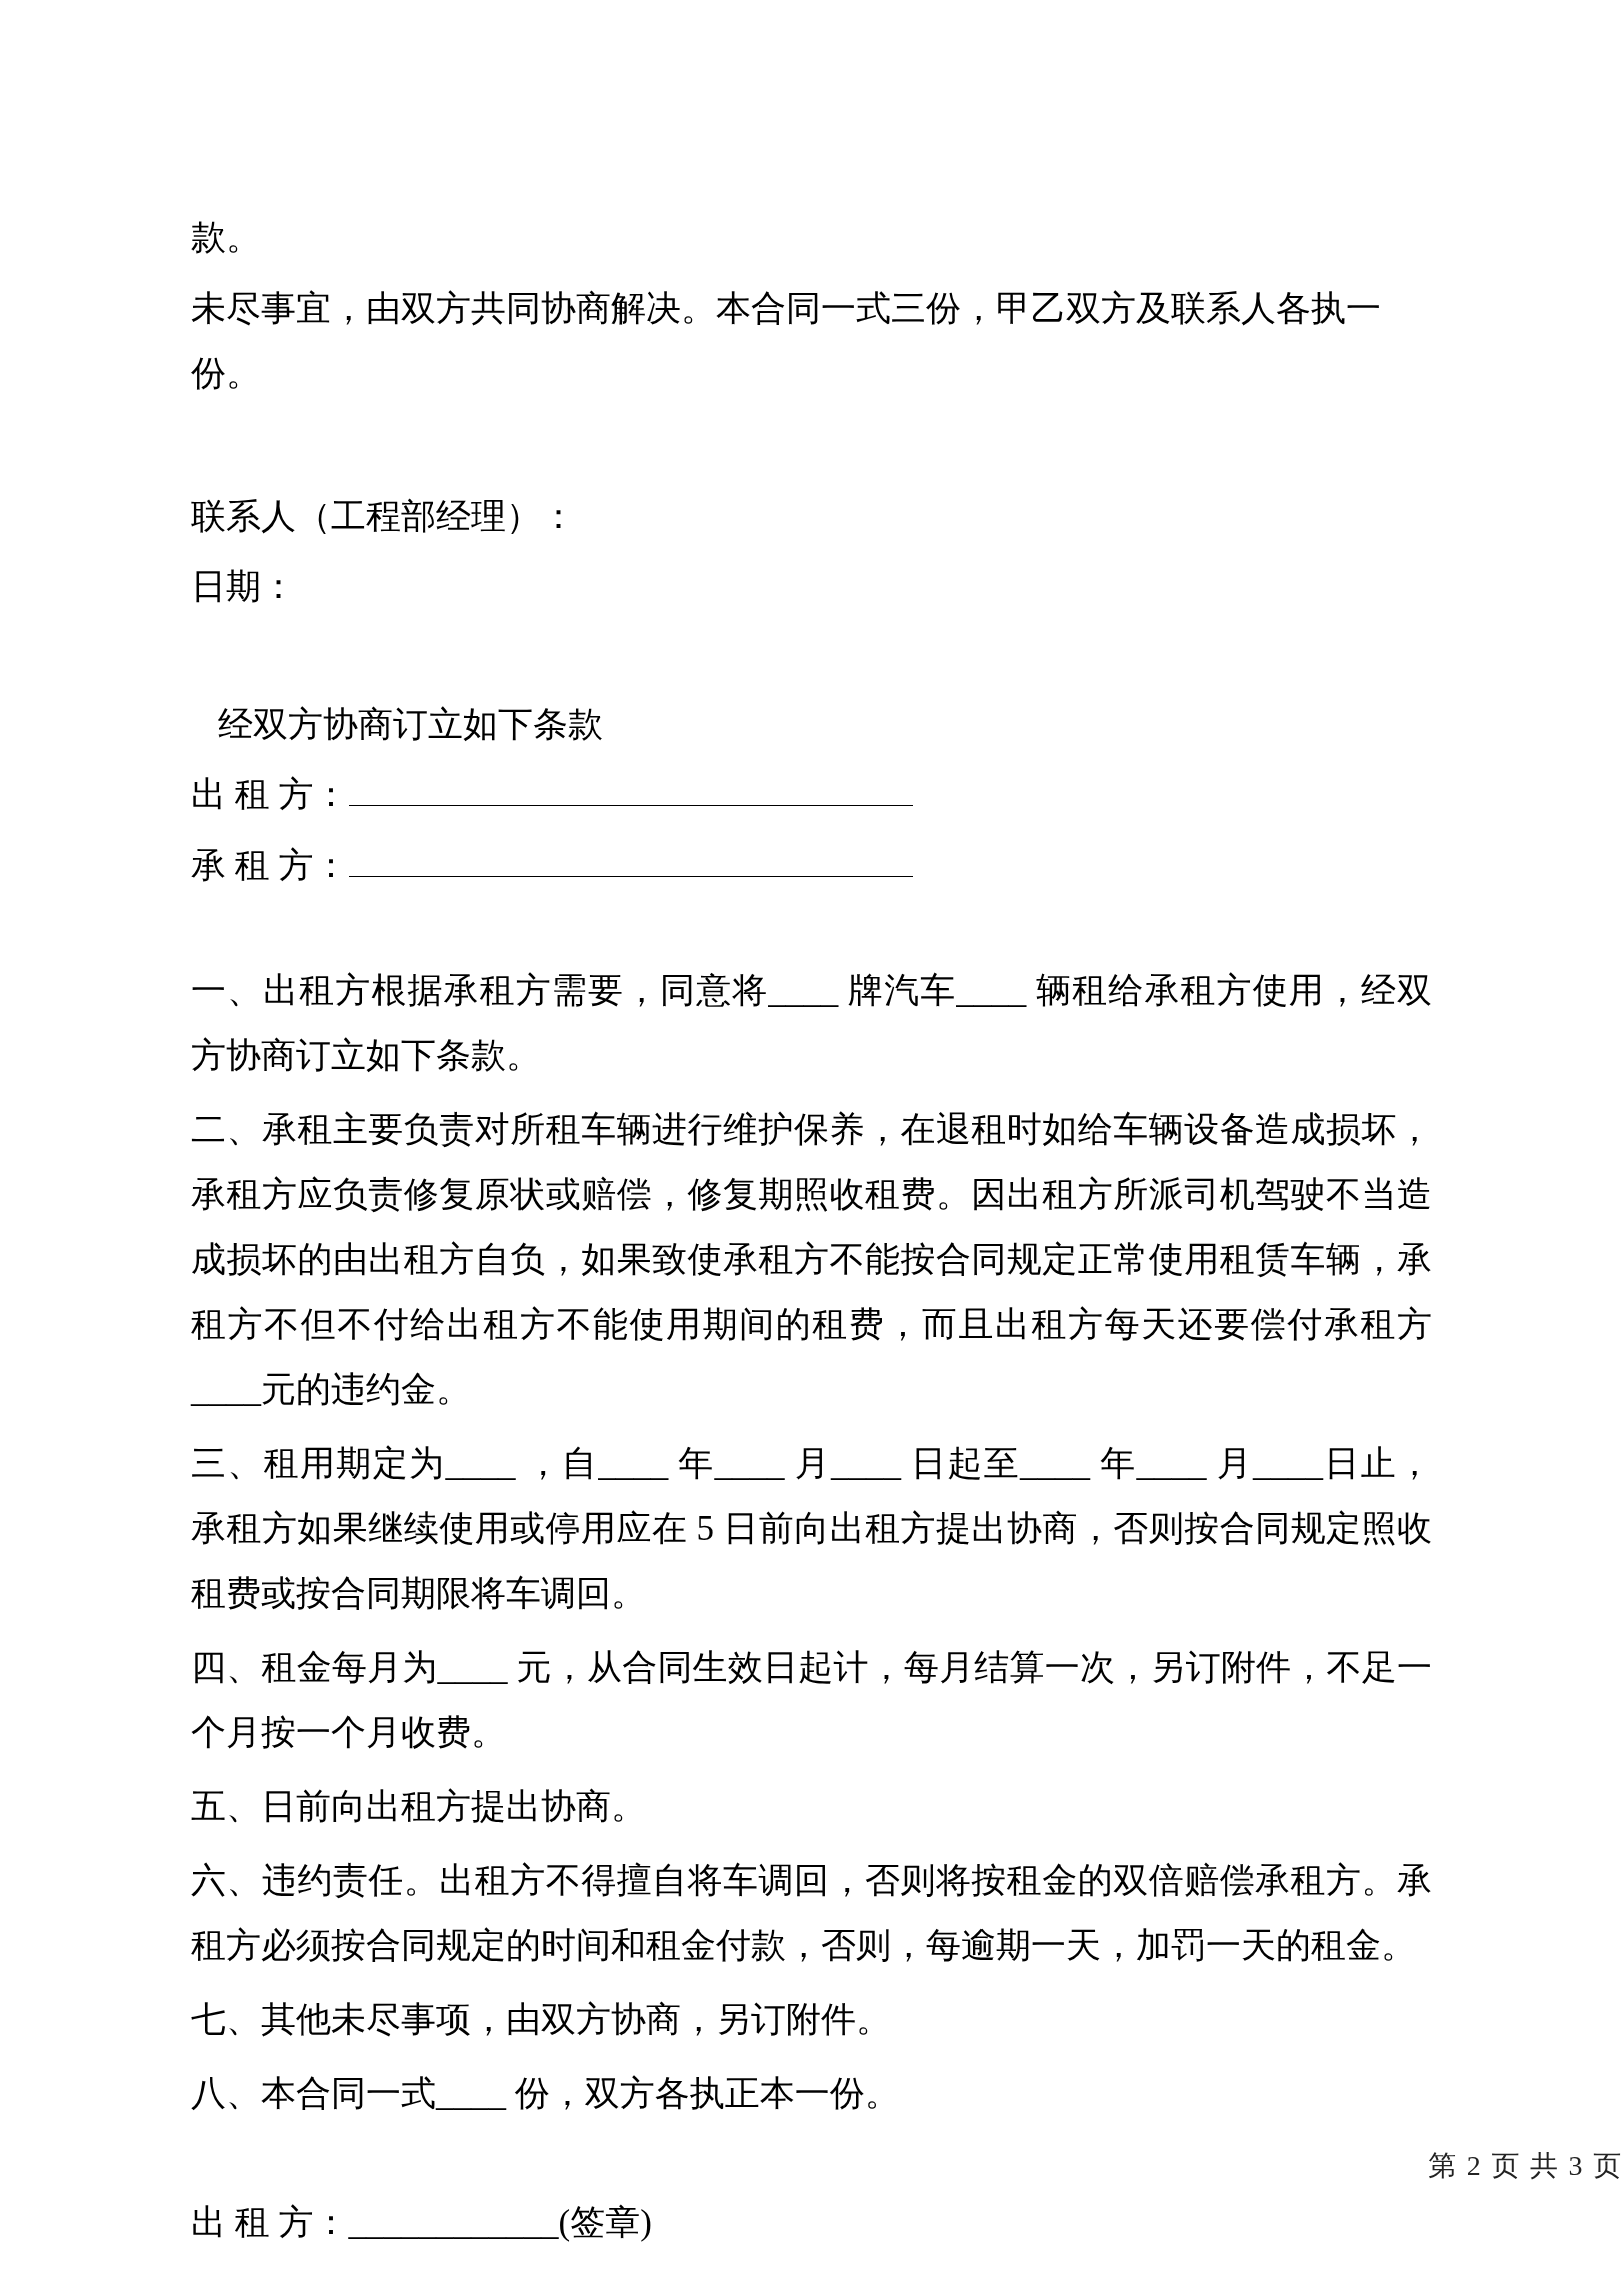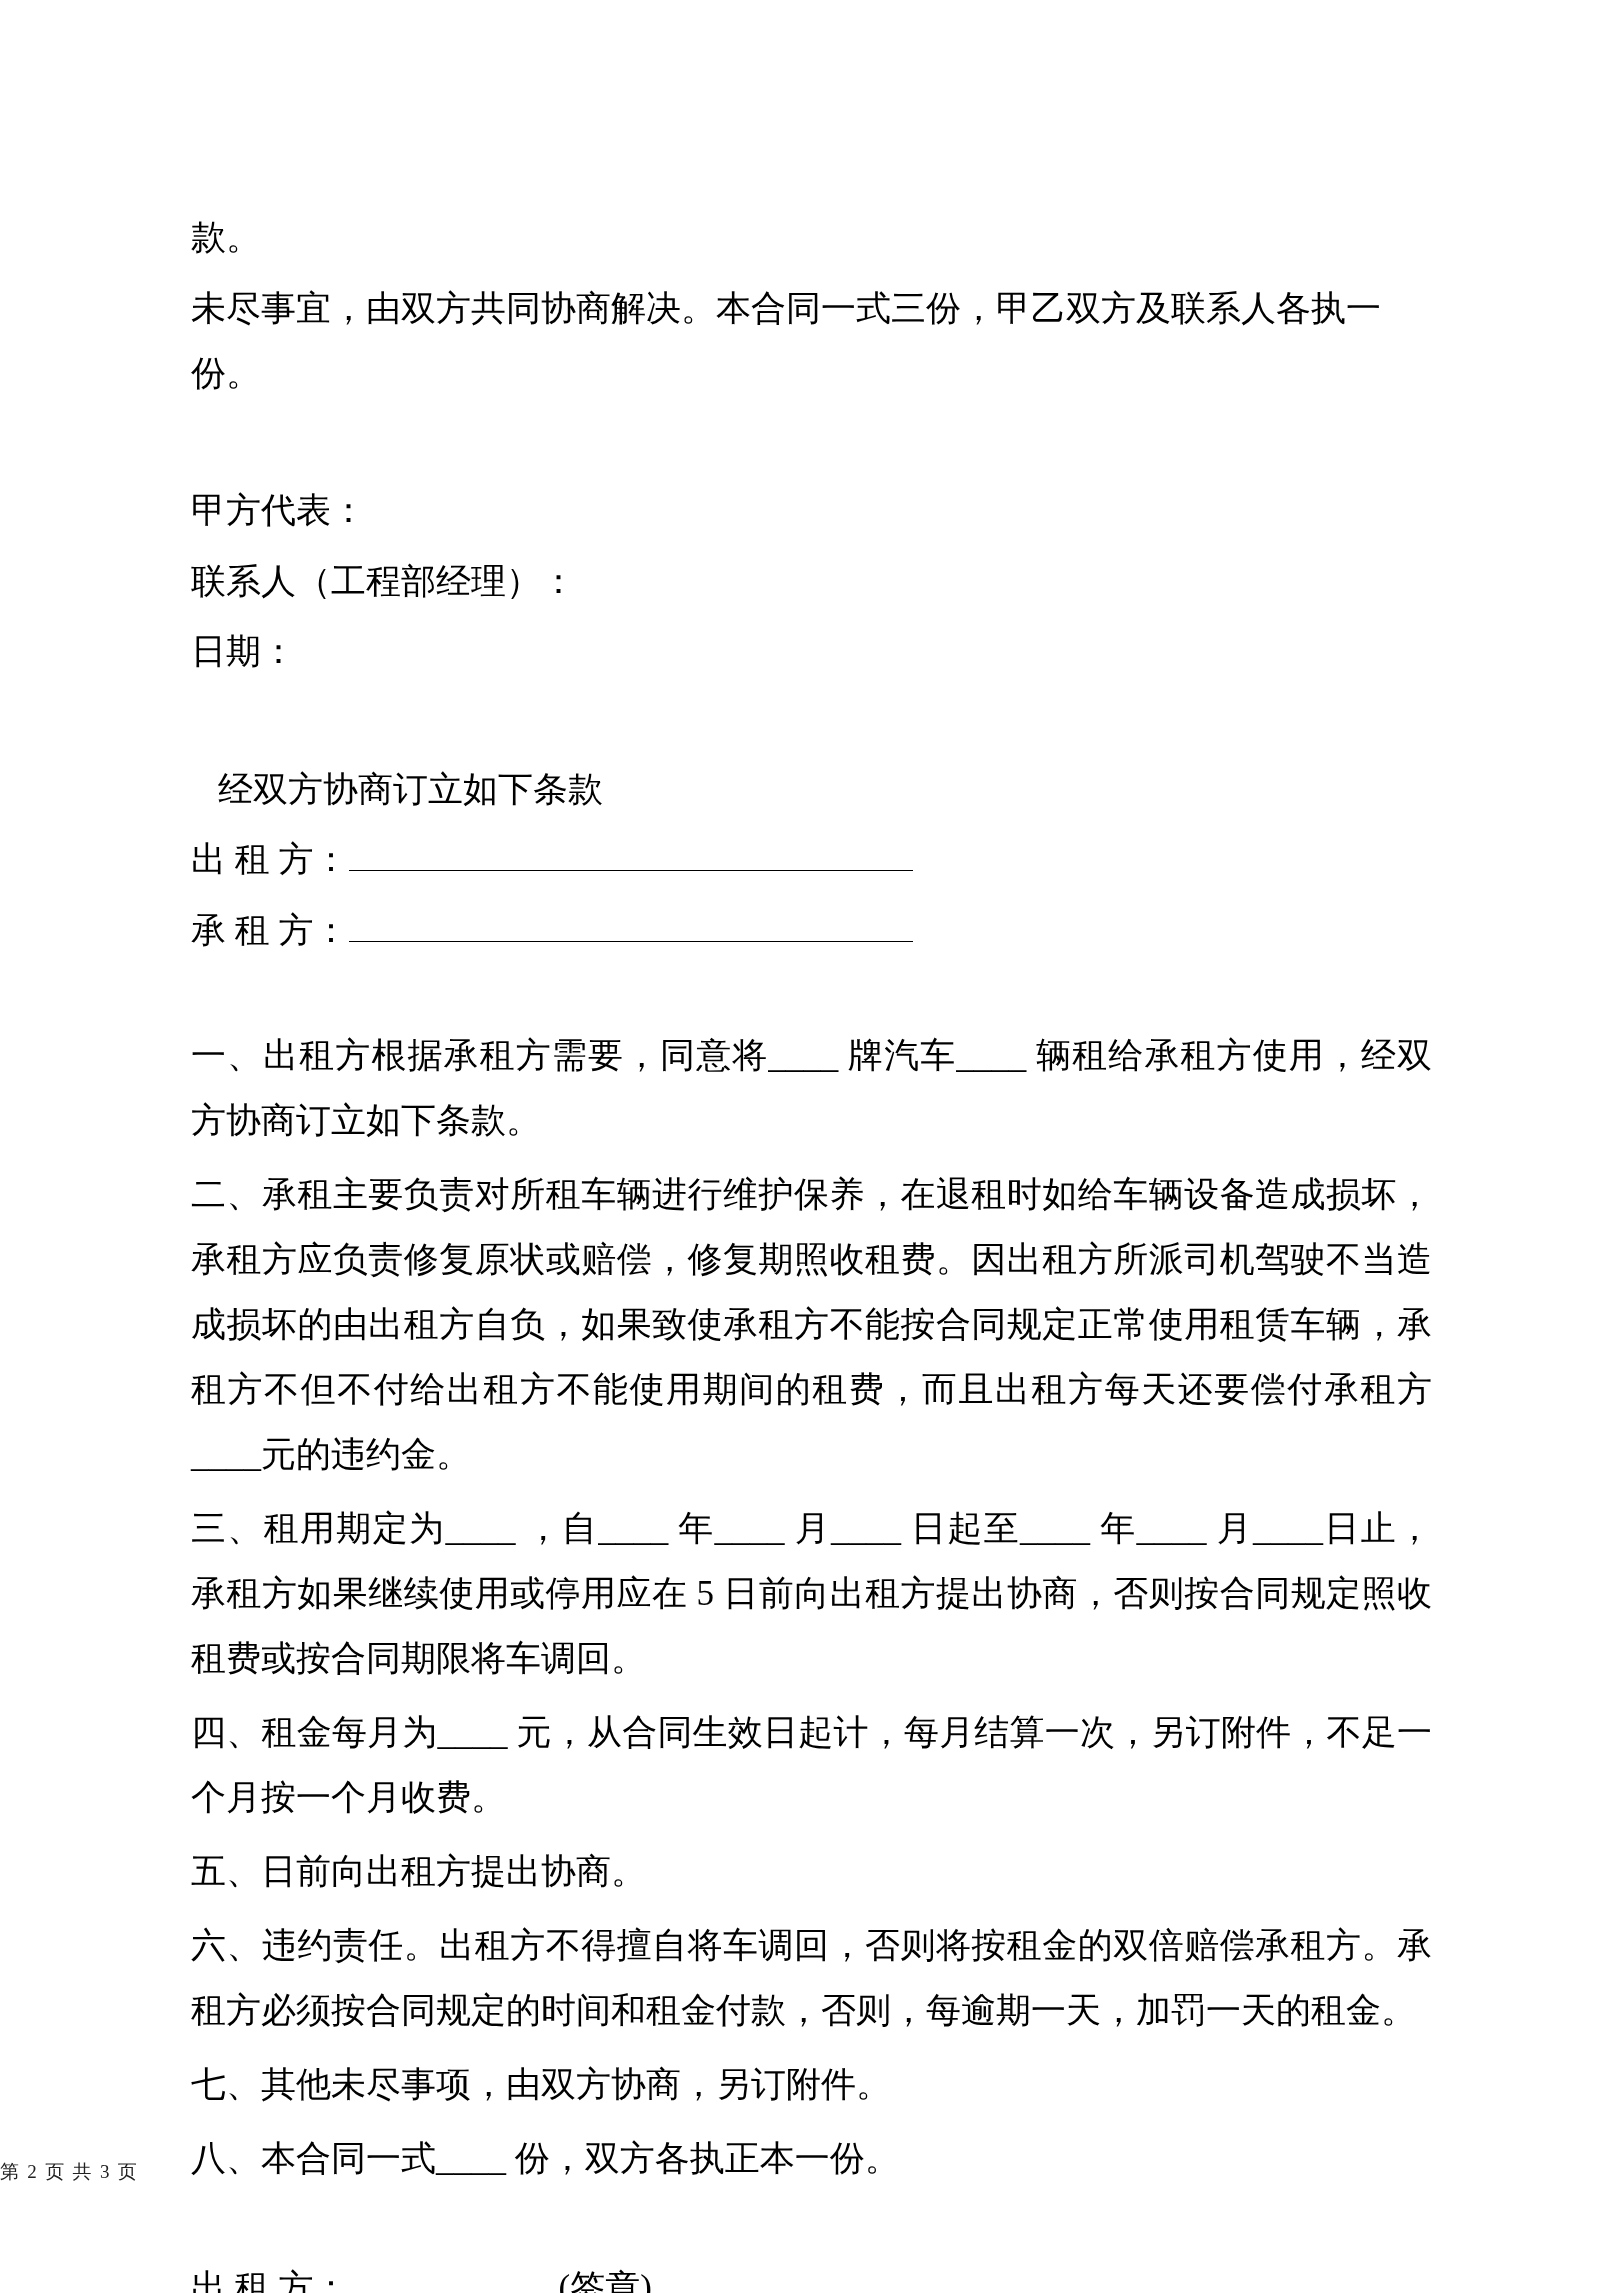--- a/index.html
+++ b/index.html
@@ -38,38 +38,37 @@
     height: 35px;
     border-bottom: 0.9px solid #000000;
     vertical-align: baseline;
   }
   .sig-line { margin-top: 0; }
   .footer {
     position: absolute;
     bottom: 109px;
     left: 0;
     width: 1623px;
-    text-align: left;
-    font-size: 19px;
+    text-align: right;
+    font-size: 28px;
     color: #222222;
     letter-spacing: 1.8px;
   }
 </style>
 </head>
 <body>
 
 <div class="page">
 
   <p>款。</p>
   <p>未尽事宜，由双方共同协商解决。本合同一式三份，甲乙双方及联系人各执一份。</p>
 
   <div class="spacer-lg"></div>
 
   <div class="row">
-    <span class="col-a">甲方代表：</span>
   </div>
   <p>联系人（工程部经理）：</p>
   <p>日期：</p>
 
   <div class="spacer-lg"></div>
 
   <p class="title-line">经双方协商订立如下条款</p>
 
   <p><span>出 租 方：</span><span class="fill-line"></span></p>
   <p><span>承 租 方：</span><span class="fill-line"></span></p>

